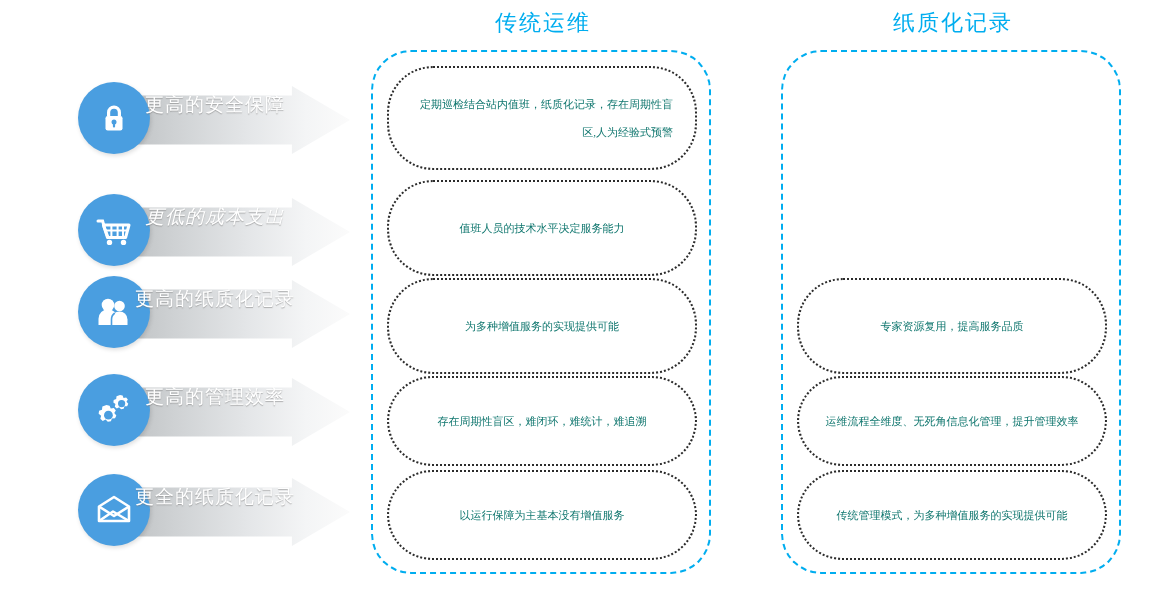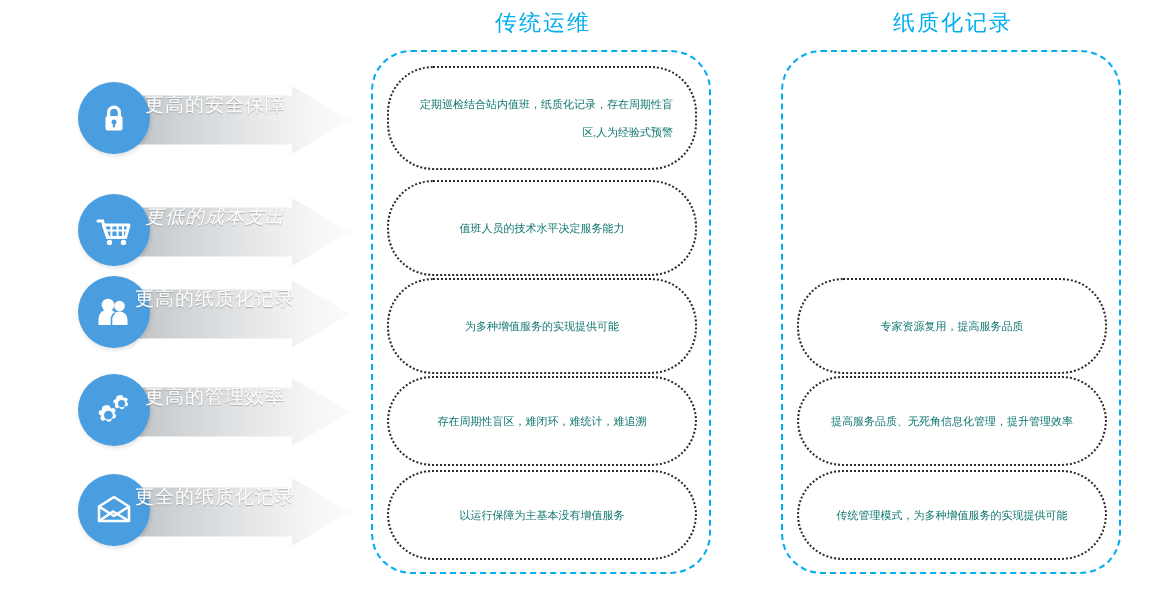--- a/index.html
+++ b/index.html
@@ -252,19 +252,19 @@
   </div>
 </div>
 
 <div id="column-intelligent" class="column">
   <div class="column-title">纸质化记录</div>
   <div class="card-stack">
     <div class="card c2">
         <span class="card-text">专家资源复用，提高服务品质</span>
       </div>
     <div class="card c3">
-        <span class="card-text">提高服务品质、无死角信息化管理，提升管理效率</span>
+        <span class="card-text">运维流程全维度、无死角信息化管理，提升管理效率</span>
       </div>
     <div class="card c4">
         <span class="card-text">传统管理模式，为多种增值服务的实现提供可能</span>
       </div>
   </div>
 </div>
 
 </body></html>

